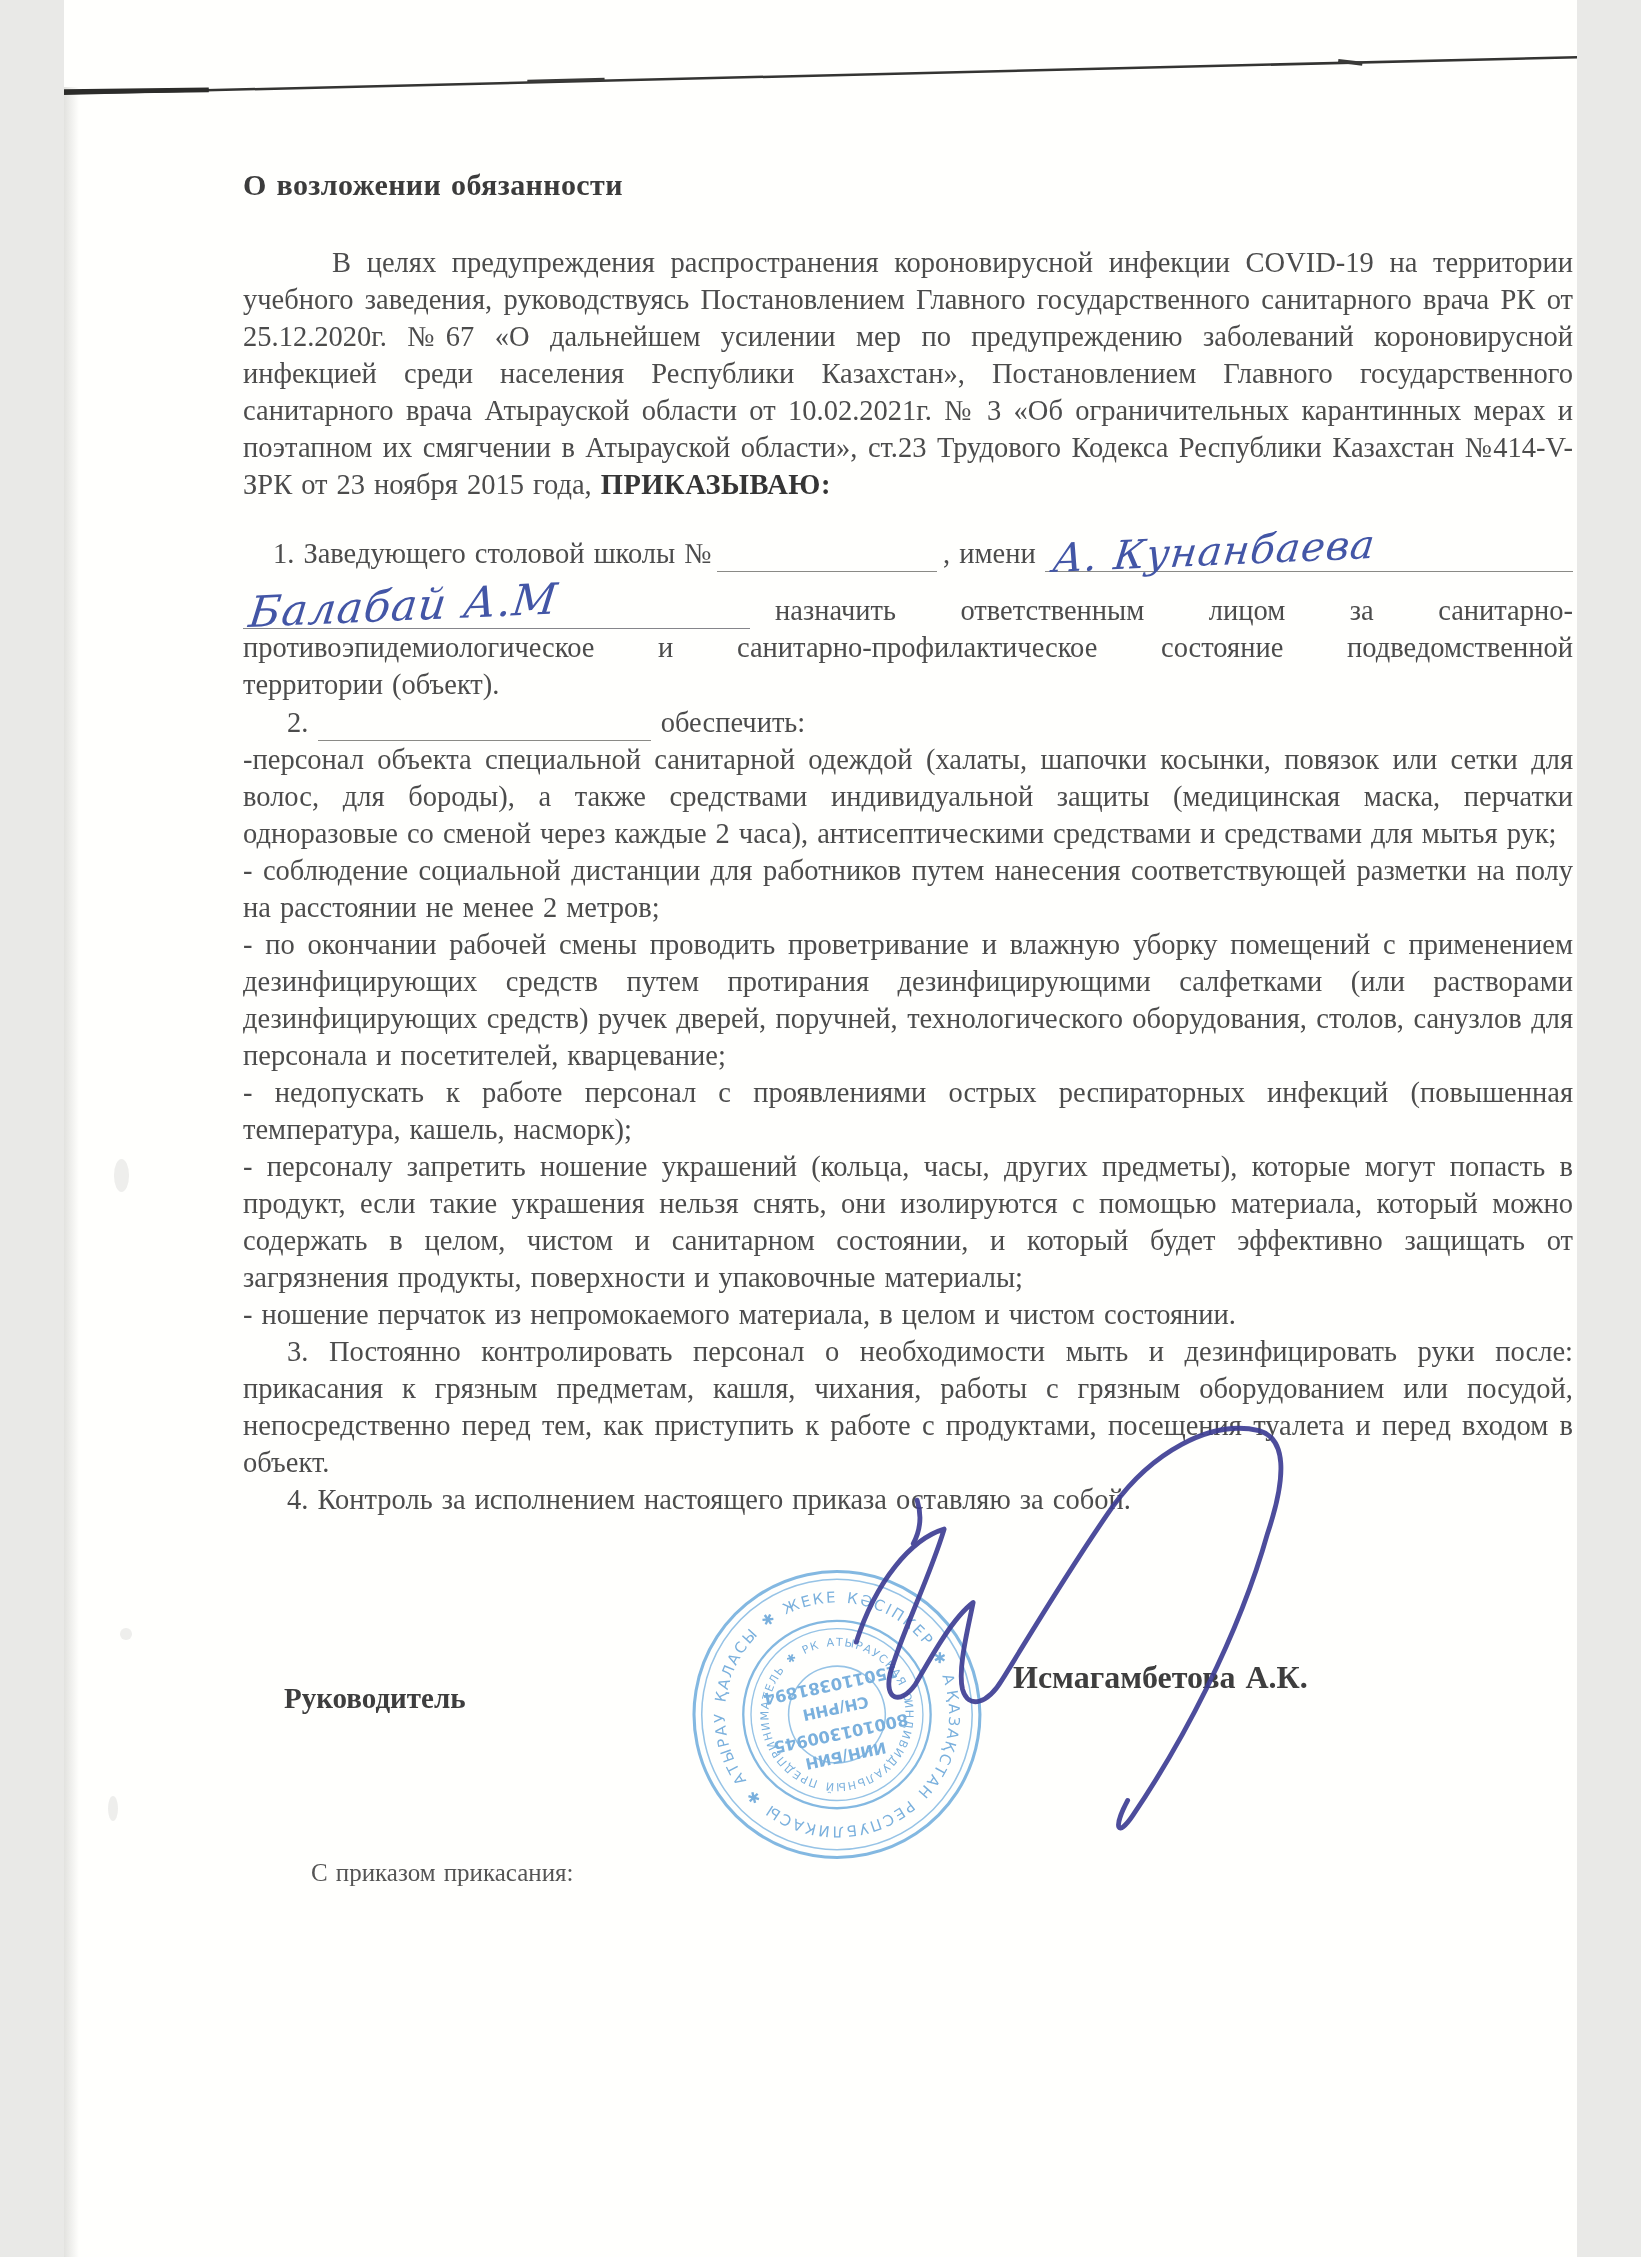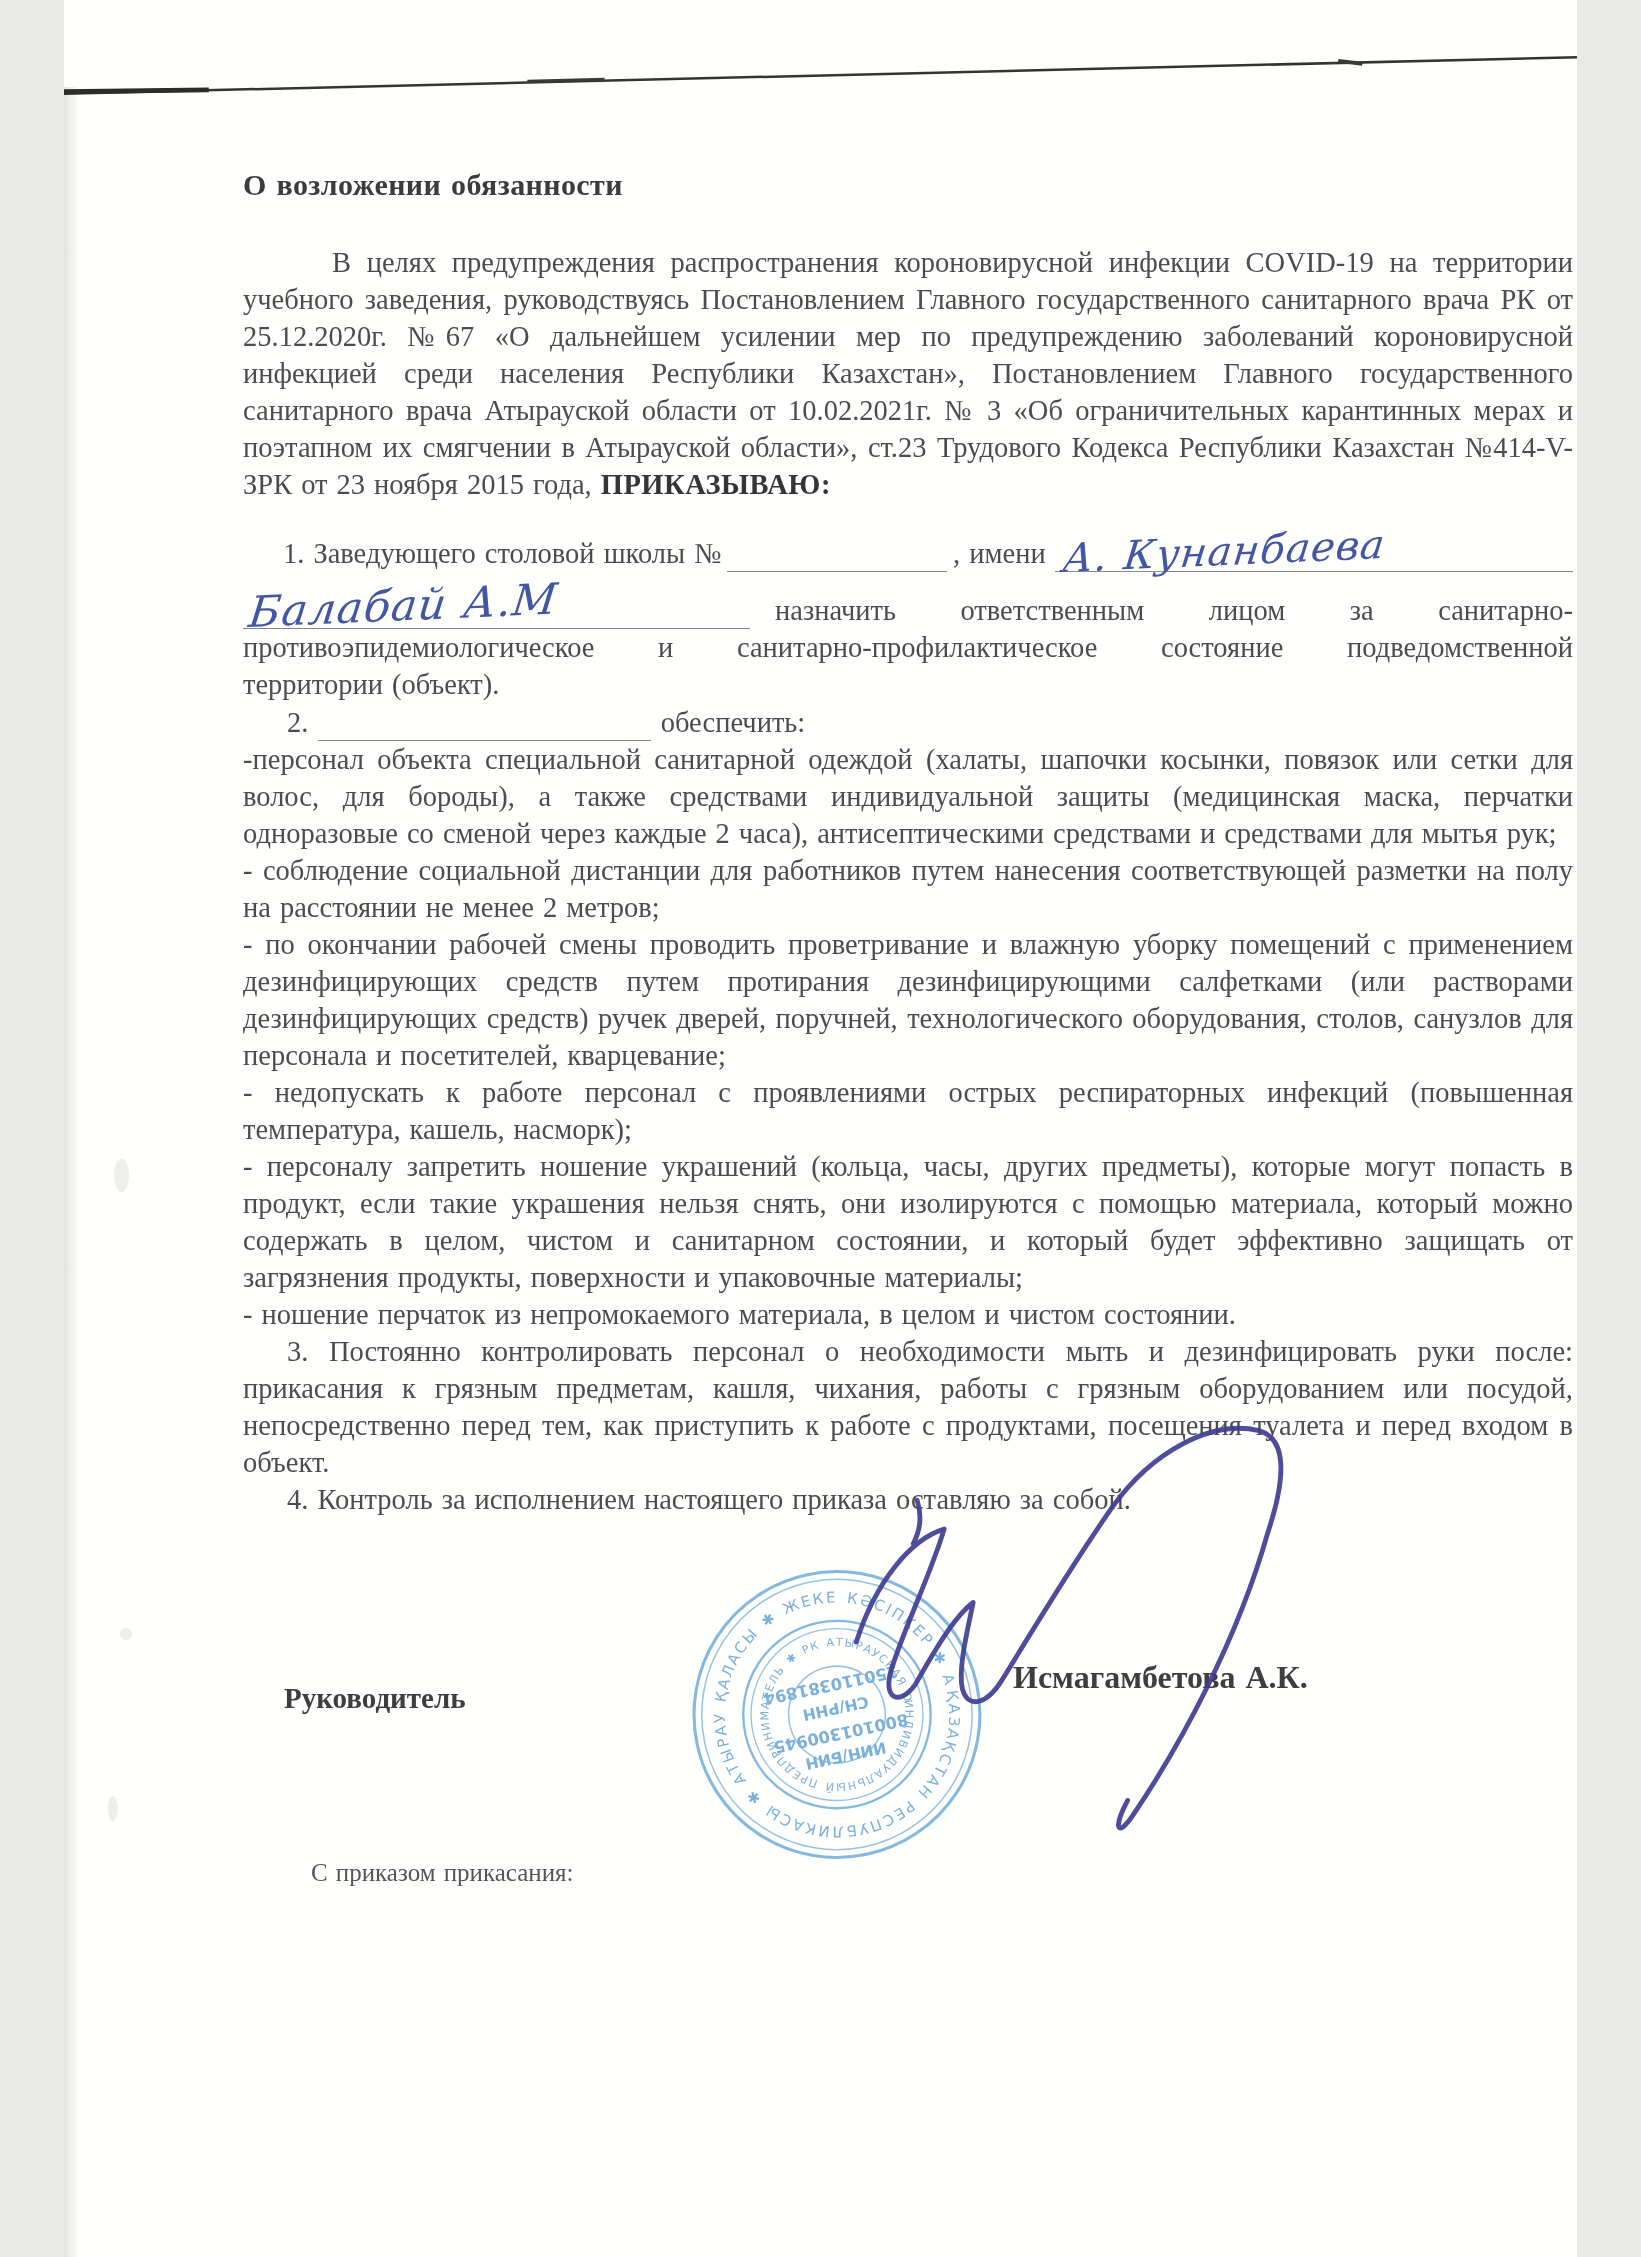--- a/index.html
+++ b/index.html
@@ -68,21 +68,21 @@
   <div class="speck" style="left:44px; top:1796px; width:9.7px; height:25px;"></div>
 
   <div class="content body-text">
 
     <h1 class="doc-title">О возложении обязанности</h1>
 
     <p class="preamble"><span>В целях предупреждения распространения короновирусной инфекции COVID-19 на территории учебного заведения, руководствуясь Постановлением Главного государственного санитарного врача РК от 25.12.2020г. №67 «О дальнейшем усилении мер по предупреждению заболеваний короновирусной инфекцией среди населения Республики Казахстан», Постановлением Главного государственного санитарного врача Атырауской области от 10.02.2021г. № 3 «Об ограничительных карантинных мерах и поэтапном их смягчении в Атырауской области», ст.23 Трудового Кодекса Республики Казахстан №414-V-ЗРК от 23 ноября 2015 года,</span> <span class="order-word">ПРИКАЗЫВАЮ:</span></p>
 
     <div class="item1">
       <div class="line row-flex">
-        <span style="margin-left:40px; white-space:nowrap;">1.  Заведующего  столовой  школы  №</span>
+        <span style="margin-left:30px; white-space:nowrap;">1.  Заведующего  столовой  школы  №</span>
         <span class="blank blank-230"></span>
         <span style="white-space:nowrap;">,  имени</span>
         <span class="hand-imeni-wrap">
           <span class="hand hand-imeni">А. Кунанбаева</span>
         </span>
       </div>
       <div class="line row-flex" style="margin-top:13.5px;">
         <span class="hand-balabai-wrap">
           <span class="hand hand-balabai">Балабай А.М</span>
         </span>

